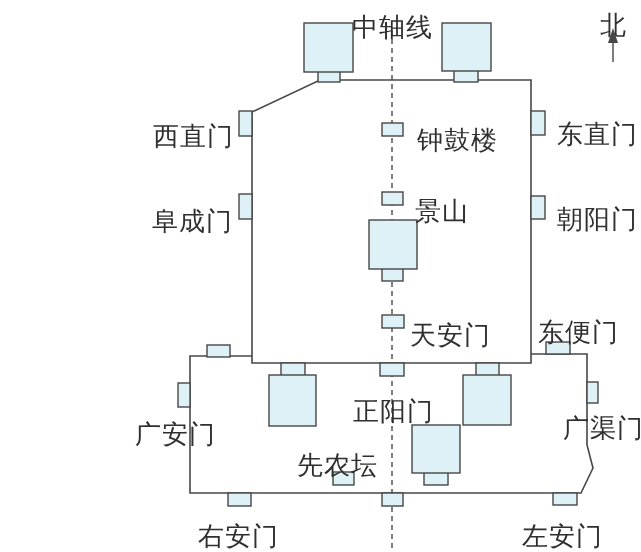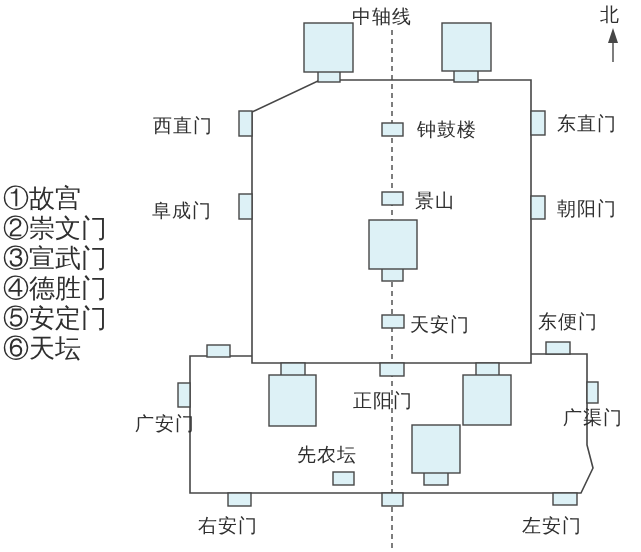--- a/index.html
+++ b/index.html
@@ -18,25 +18,26 @@
     font-family: "Liberation Serif", "DejaVu Serif", serif;
   }
   #map-svg { position: absolute; left: 0; top: 0; }
   .wall { fill: none; stroke: var(--outline); stroke-width: 1.6; }
   .box  { fill: var(--building-fill); stroke: var(--outline); stroke-width: 1.4; }
   .axis-dash { fill: none; stroke: var(--outline); stroke-width: 1.4; stroke-dasharray: 5 4; }
   .arrow-shaft { fill: none; stroke: var(--outline); stroke-width: 1.4; }
   .arrow-head { fill: var(--outline); stroke: none; }
   .lbl {
     position: absolute;
-    font-size: 19px;
+    font-size: 26px;
     line-height: 27px;
     color: var(--text);
     letter-spacing: 1px;
     white-space: nowrap;
+    margin-top: 11px;
   }
   .legend {
     position: absolute;
     left: 3px;
     top: 184px;
   }
   .legend-item {
     font-size: 26px;
     line-height: 30px;
     color: var(--text);
@@ -122,22 +123,14 @@
   <div class="lbl" style="left:538px; top:308px;font-family:Liberation Serif, serif;">东便门</div>
   <div class="lbl" style="left:135px; top:410px;text-align:right;">广安门</div>
   <div class="lbl" style="left:563px; top:404px;">广渠门</div>
 
   <div class="lbl" style="left:353px; top:387px;">正阳门</div>
   <div class="lbl" style="left:297px; top:441px;">先农坛</div>
 
   <div class="lbl" style="left:198px; top:512px;">右安门</div>
   <div class="lbl" style="left:522px; top:512px;text-align:center;">左安门</div>
 
-  <div class="legend">
-    <div class="legend-item">①故宫</div>
-    <div class="legend-item">②崇文门</div>
-    <div class="legend-item">③宣武门</div>
-    <div class="legend-item">④德胜门</div>
-    <div class="legend-item">⑤安定门</div>
-    <div class="legend-item">⑥天坛</div>
-  </div>
 
 </div>
 
 </body></html>

